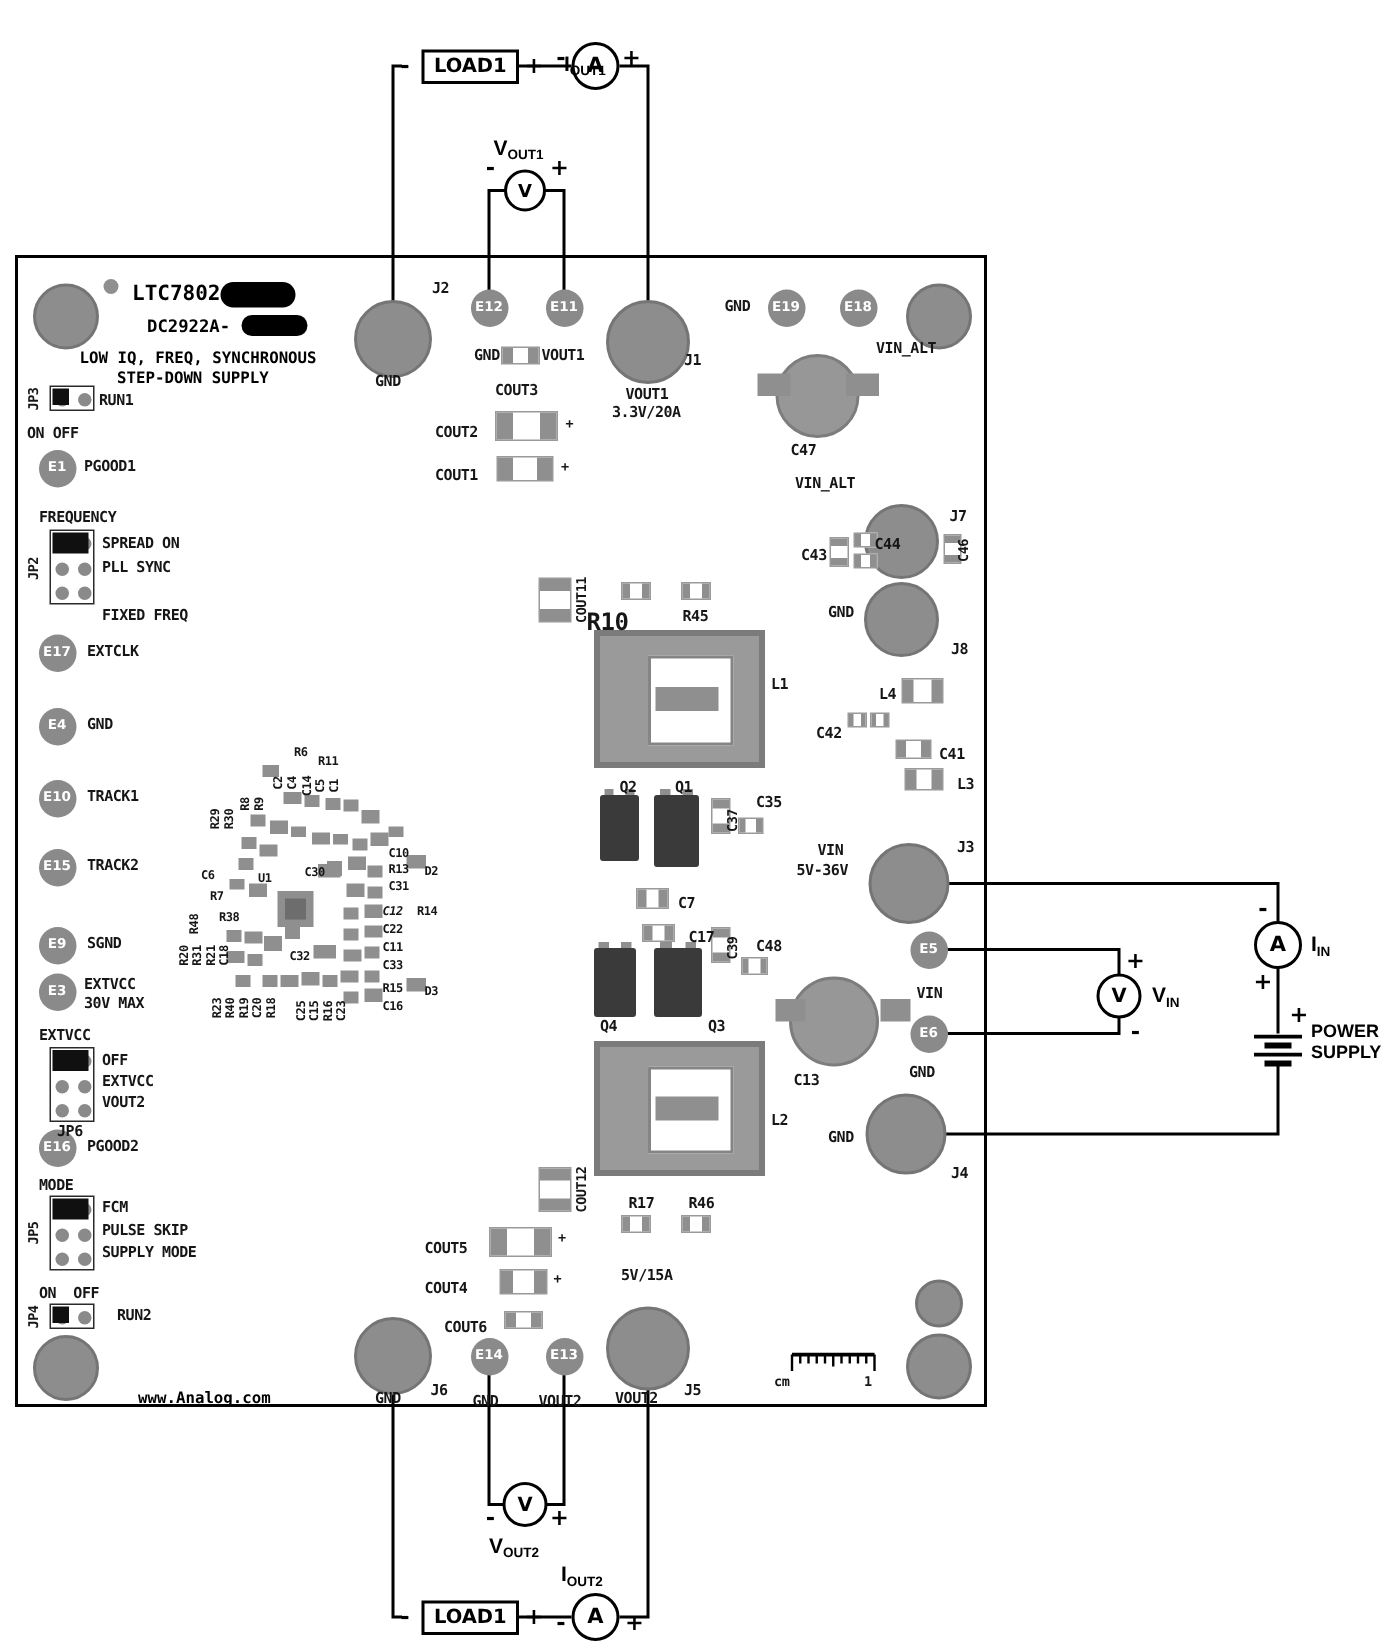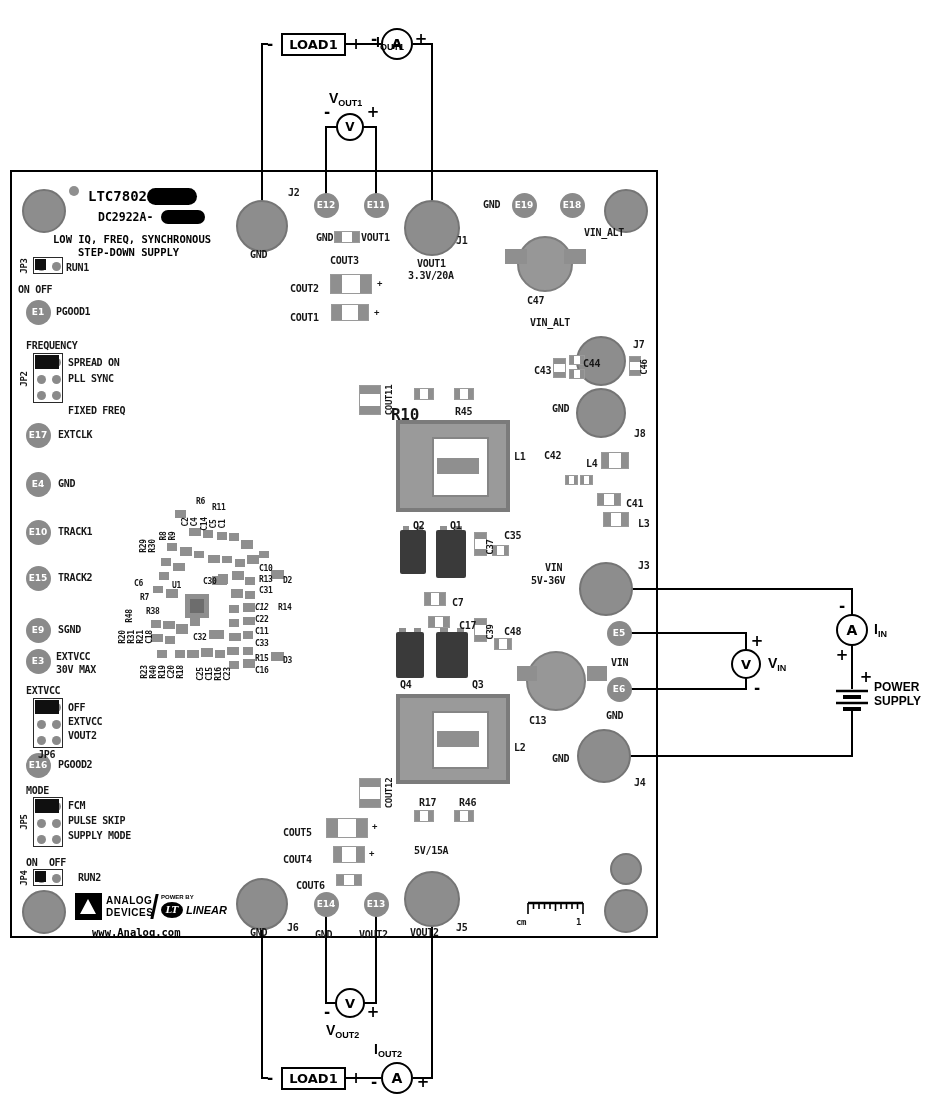--- a/index.html
+++ b/index.html
@@ -88,31 +88,20 @@
     </g>
   </svg>
 
   <div id="layer">
 
     <div class="tb" style="left:88px;top:189px;font-size:14px">LTC7802</div>
     <div class="tb" style="left:98px;top:212px;font-size:11.5px">DC2922A-</div>
     <div class="tb" style="left:53px;top:234px;font-size:10.5px">LOW IQ, FREQ, SYNCHRONOUS</div>
     <div class="tb" style="left:78px;top:247px;font-size:10.5px">STEP-DOWN SUPPLY</div>
 
-    <div style="position:absolute;left:75px;top:893px;width:165px;height:28px;">
-      <span style="position:absolute;left:0;top:0;width:27px;height:27px;background:#000;">
-        <span style="position:absolute;left:5px;top:6px;width:0;height:0;border-left:8.5px solid transparent;border-right:8.5px solid transparent;border-bottom:15px solid #fff;"></span>
-      </span>
-      <span class="adit" style="left:31px;top:2px;">ANALOG</span>
-      <span class="adit" style="left:31px;top:14px;">DEVICES</span>
-      <span style="position:absolute;left:78px;top:1px;width:3px;height:25px;background:#000;transform:skewX(-12deg);"></span>
-      <span style="position:absolute;left:86px;top:1px;font:bold 6px 'Liberation Sans',sans-serif;">POWER BY</span>
-      <span style="position:absolute;left:86px;top:9px;width:22px;height:16px;background:#000;border-radius:50%;color:#fff;font:italic bold 9px 'DejaVu Serif',serif;display:flex;align-items:center;justify-content:center;">LT</span>
-      <span style="position:absolute;left:111px;top:11px;font:italic bold 11px 'Liberation Sans',sans-serif;">LINEAR</span>
-    </div>
 
     <div class="tb" style="left:92px;top:927px;font-size:10.5px">www.Analog.com</div>
 
     <div class="ps-label" style="left:874px;top:681px">
       <div>POWER</div>
       <div>SUPPLY</div>
     </div>
 
   <div class="turret" style="left: 22px; top: 189px; width: 44px; height: 44px;"></div>
       <div class="turret" style="left: 604px; top: 189px; width: 44px; height: 44px;"></div>
@@ -369,21 +358,21 @@
       <div class="lbl" style="left: 290px; top: 313px; font-size: 10px;">COUT1</div>
       <div class="lbl" style="left: 374px; top: 308px; font-size: 9px;">+</div>
       <div class="lbl" style="left: 530px; top: 318px; font-size: 10px;">VIN_ALT</div>
       <div class="lbl" style="left: 633px; top: 340px; font-size: 10px;">J7</div>
       <div class="lbl" style="left: 534px; top: 366px; font-size: 10px;">C43</div>
       <div class="lbl" style="left: 583px; top: 359px; font-size: 10px;">C44</div>
       <div class="lbl v" style="left: 644px; top: 367px; font-size: 9px;">C46</div>
       <div class="lbl" style="left: 552px; top: 404px; font-size: 10px;">GND</div>
       <div class="lbl" style="left: 634px; top: 429px; font-size: 10px;">J8</div>
       <div class="lbl" style="left: 586px; top: 459px; font-size: 10px;">L4</div>
-      <div class="lbl" style="left: 544px; top: 451px; font-size: 10px;">C42</div>
+      <div class="lbl" style="left: 544px; top: 485px; font-size: 10px;">C42</div>
       <div class="lbl" style="left: 626px; top: 499px; font-size: 10px;">C41</div>
       <div class="lbl" style="left: 638px; top: 519px; font-size: 10px;">L3</div>
       <div class="lbl v" style="left: 389px; top: 400px; font-size: 9px;">COUT11</div>
       <div class="lbl" style="left: 391px; top: 407px; font-size: 16px;">R10</div>
       <div class="lbl" style="left: 455px; top: 407px; font-size: 10px;">R45</div>
       <div class="lbl" style="left: 514px; top: 452px; font-size: 10px;">L1</div>
       <div class="lbl" style="left: 413px; top: 521px; font-size: 10px;">Q2</div>
       <div class="lbl" style="left: 450px; top: 521px; font-size: 10px;">Q1</div>
       <div class="lbl v" style="left: 490px; top: 547px; font-size: 9px;">C37</div>
       <div class="lbl" style="left: 504px; top: 531px; font-size: 10px;">C35</div>

